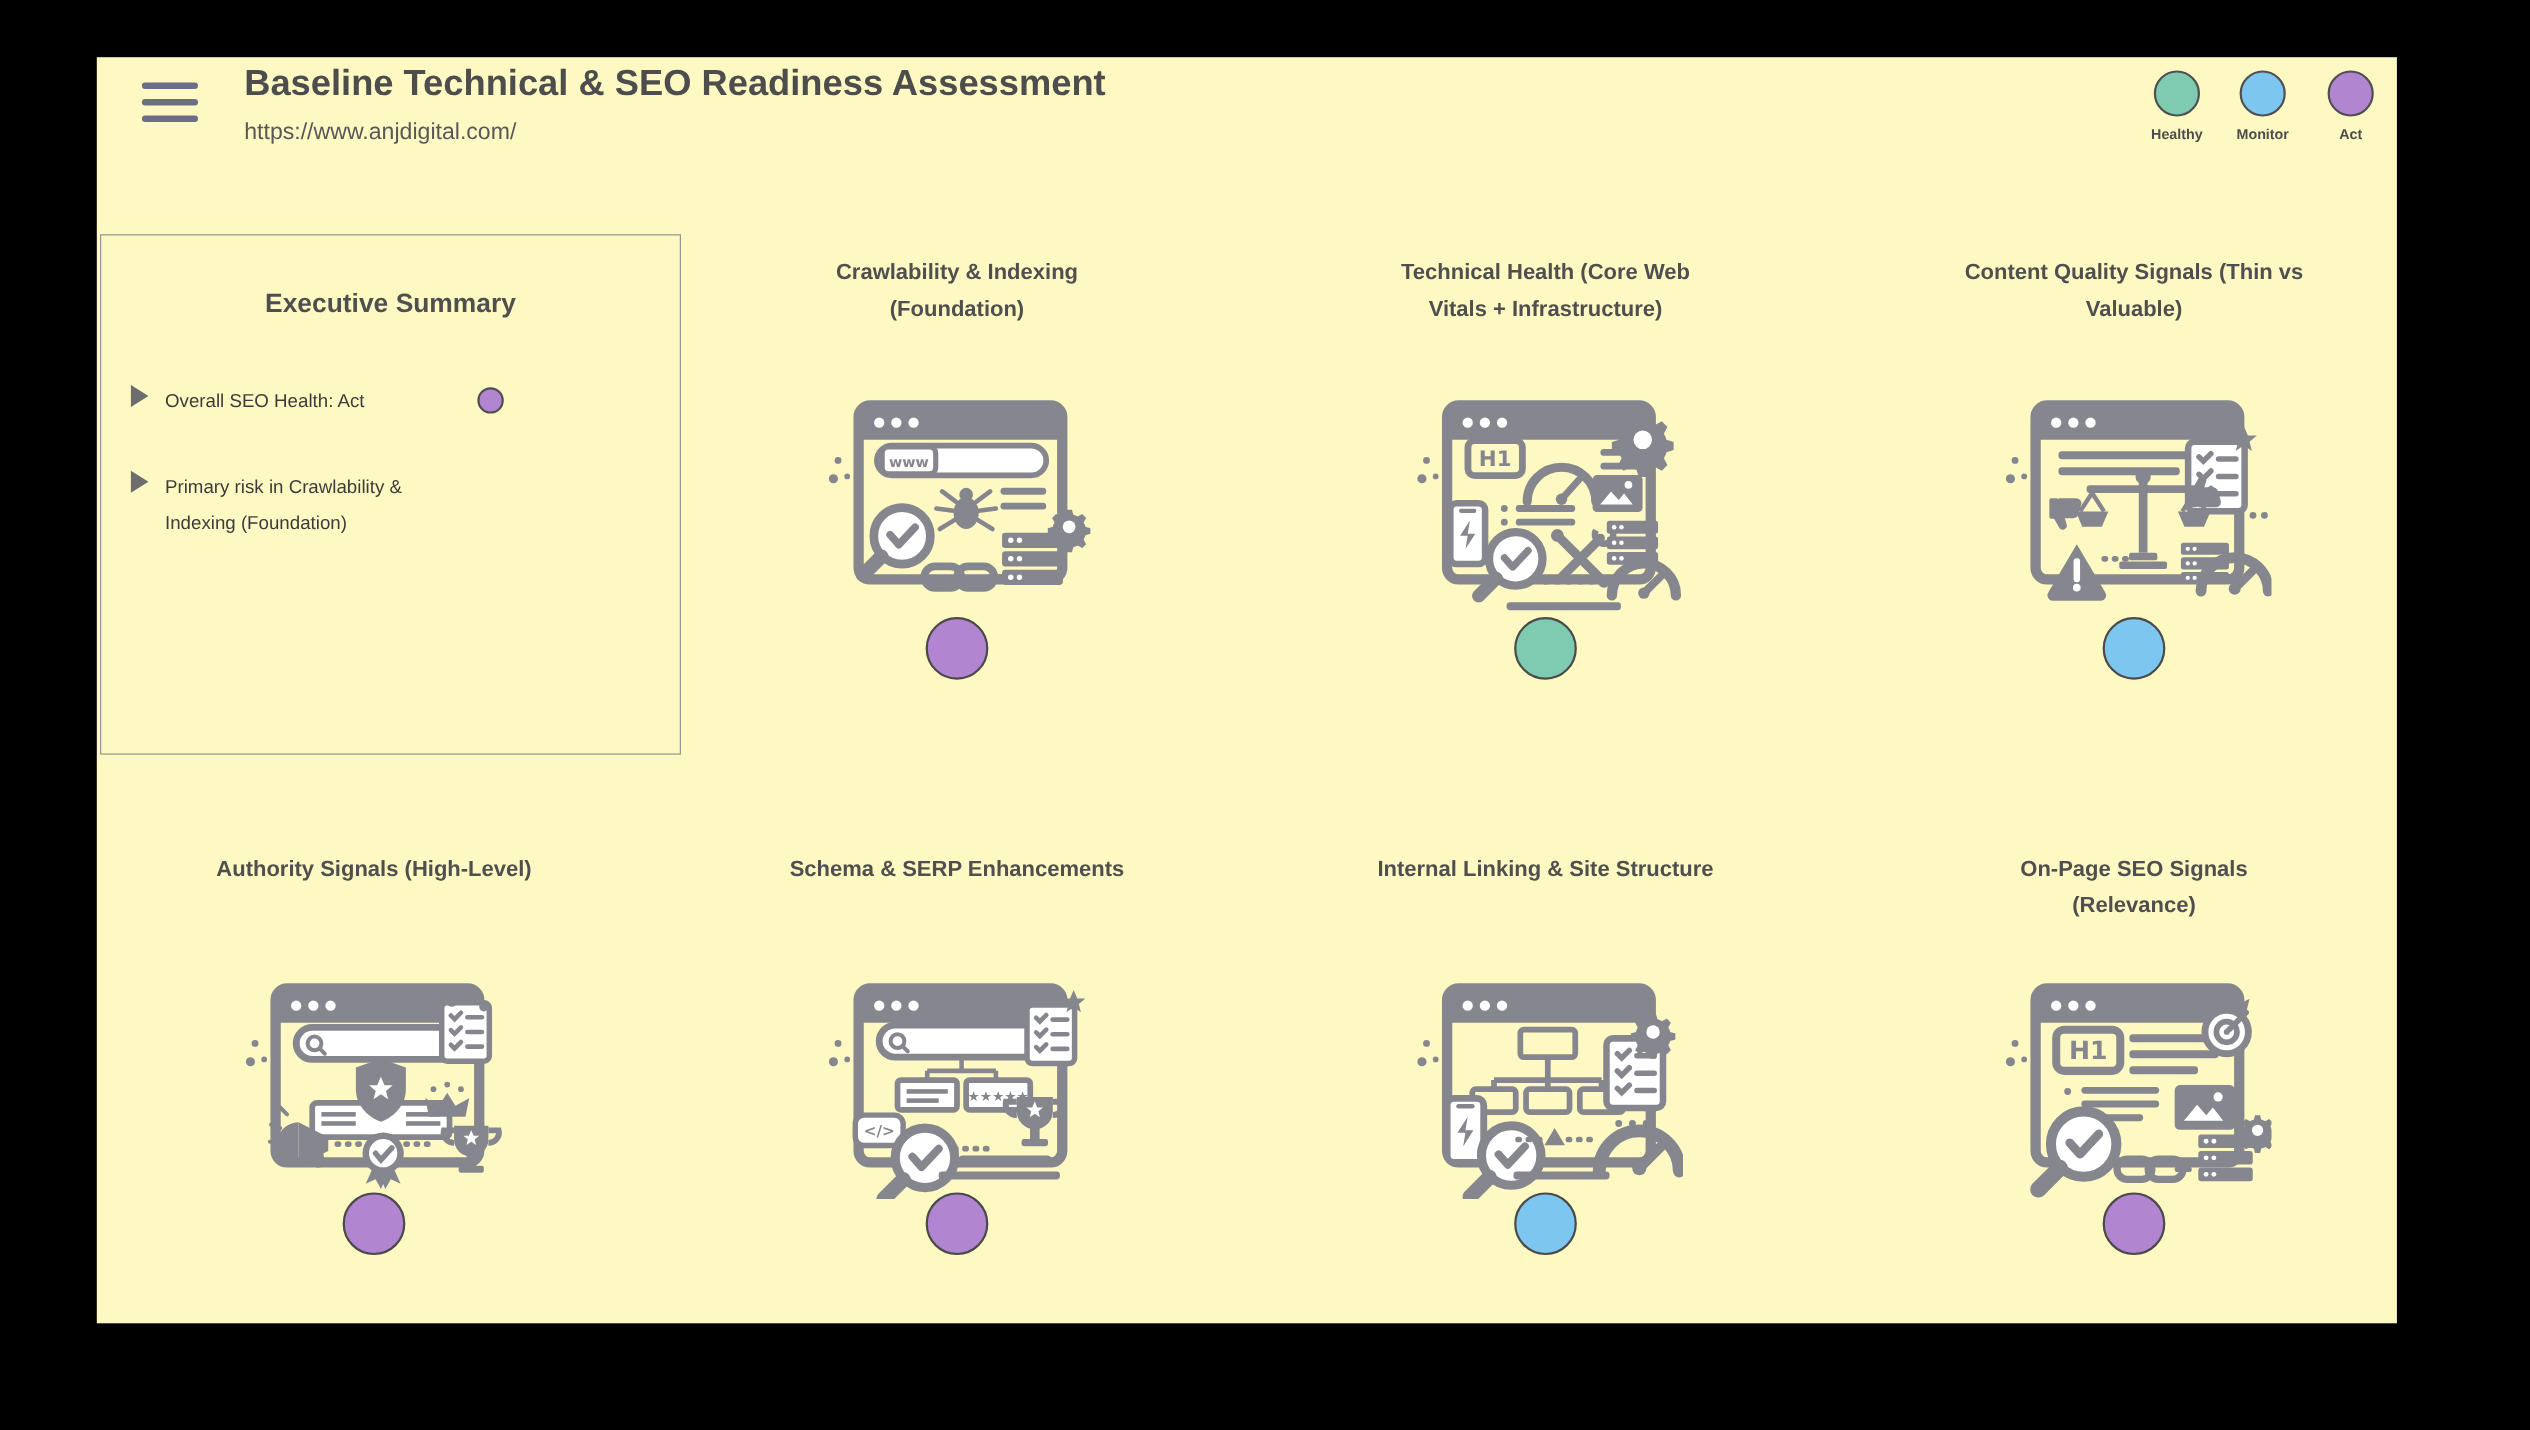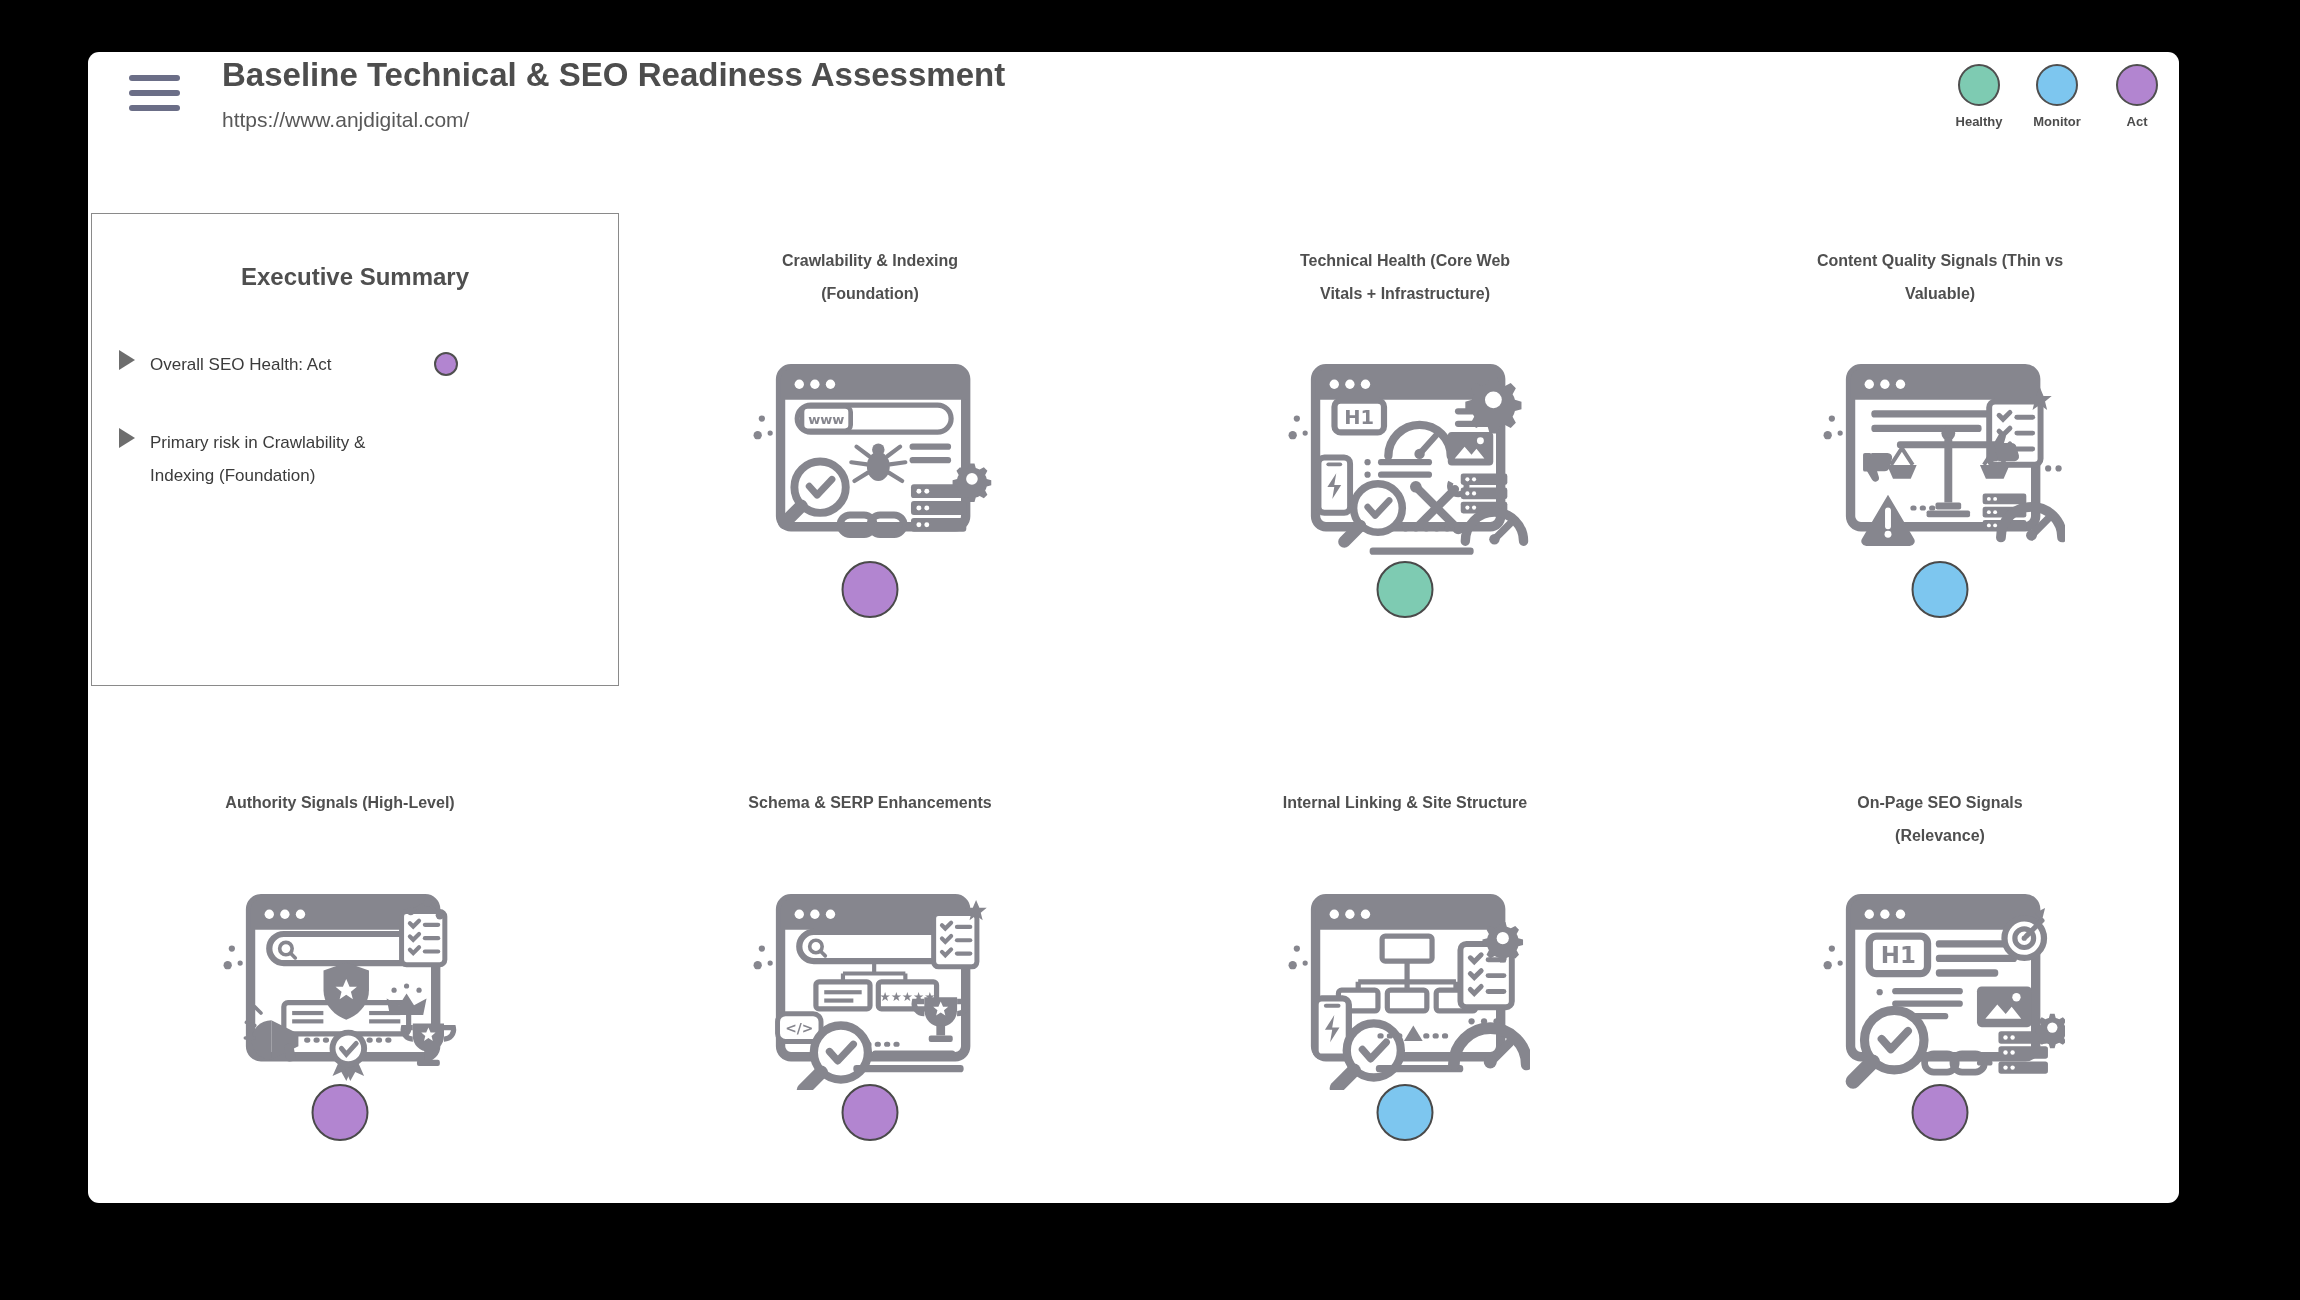--- a/index.html
+++ b/index.html
@@ -1,38 +1,38 @@
 <!DOCTYPE html>
 <html><head>
 <meta charset="utf-8">
 <title>Baseline Technical &amp; SEO Readiness Assessment</title>
 <style>
   html,body{margin:0;padding:0;}
   body{width:2300px;height:1300px;background:#000;position:relative;overflow:hidden;
        font-family:"Liberation Sans", sans-serif;}
-  .panel{position:absolute;left:88px;top:52px;width:2091px;height:1151px;background:#ffffff;border-radius:11px;}
+  .panel{position:absolute;left:88px;top:52px;width:2091px;height:1151px;background:#fef9c3;}
   
   .hamburger{position:absolute;left:41px;top:23px;width:51px;height:40px;cursor:pointer;}
   .hamburger .bar{height:6px;background:#6b6e87;border-radius:3px;margin-bottom:9px;}
   .page-title{position:absolute;left:134px;top:4px;font-size:33px;font-weight:bold;color:#4d4d4d;white-space:nowrap;}
   .page-url{position:absolute;left:134px;top:56px;font-size:21px;color:#585858;}
   
   .legend-item{position:absolute;top:12px;width:120px;text-align:center;}
   .legend-circle{width:42px;height:42px;border-radius:50%;border:2px solid #4f4f4f;margin:0 auto;box-sizing:border-box;}
   .legend-label{margin-top:8px;font-size:13px;font-weight:bold;color:#4c4c4c;}
   
   .exec-box{position:absolute;left:3px;top:161px;width:528px;height:473px;border:1.5px solid #8a8a8a;box-sizing:border-box;}
   .exec-title{position:absolute;top:22px;left:0;right:0;text-align:center;font-size:24px;font-weight:bold;color:#4f4f4f;margin-top:27px;}
   .bullet{position:absolute;left:0;}
   .tri{position:absolute;width:0;height:0;border-left:16px solid #6d6d6d;border-top:10px solid transparent;border-bottom:10px solid transparent;}
   .bullet-text{position:absolute;left:58px;top:0;width:330px;font-size:17px;line-height:33px;color:#3b3b3b;white-space:pre-line;}
   .mini-dot{position:absolute;width:24px;height:24px;border-radius:50%;border:2px solid #4f4f4f;box-sizing:border-box;}
   
   .card{position:absolute;width:430px;}
-  .card-title{position:absolute;top:12px;left:0;right:0;text-align:center;font-size:16px;line-height:33px;font-weight:bold;color:#4f4f4f;white-space:pre-line;margin:0;}
+  .card-title{position:absolute;top:0;left:0;right:0;text-align:center;font-size:20px;line-height:33px;font-weight:bold;color:#4f4f4f;white-space:pre-line;margin:0;}
   .card-icon{position:absolute;top:120px;left:50%;transform:translateX(-50%);color:#86868e;}
   .card-status{position:absolute;top:329px;left:50%;transform:translateX(-50%);width:57px;height:57px;border-radius:50%;border:2.5px solid #4a4a4a;box-sizing:border-box;}
   .row2 .card-icon{top:108px;}
   .row2 .card-status{top:310px;}
   svg text{font-family:"DejaVu Sans", sans-serif;}
 </style>
 </head>
 <body>
 
 <svg width="0" height="0" style="position:absolute" aria-hidden="true">

